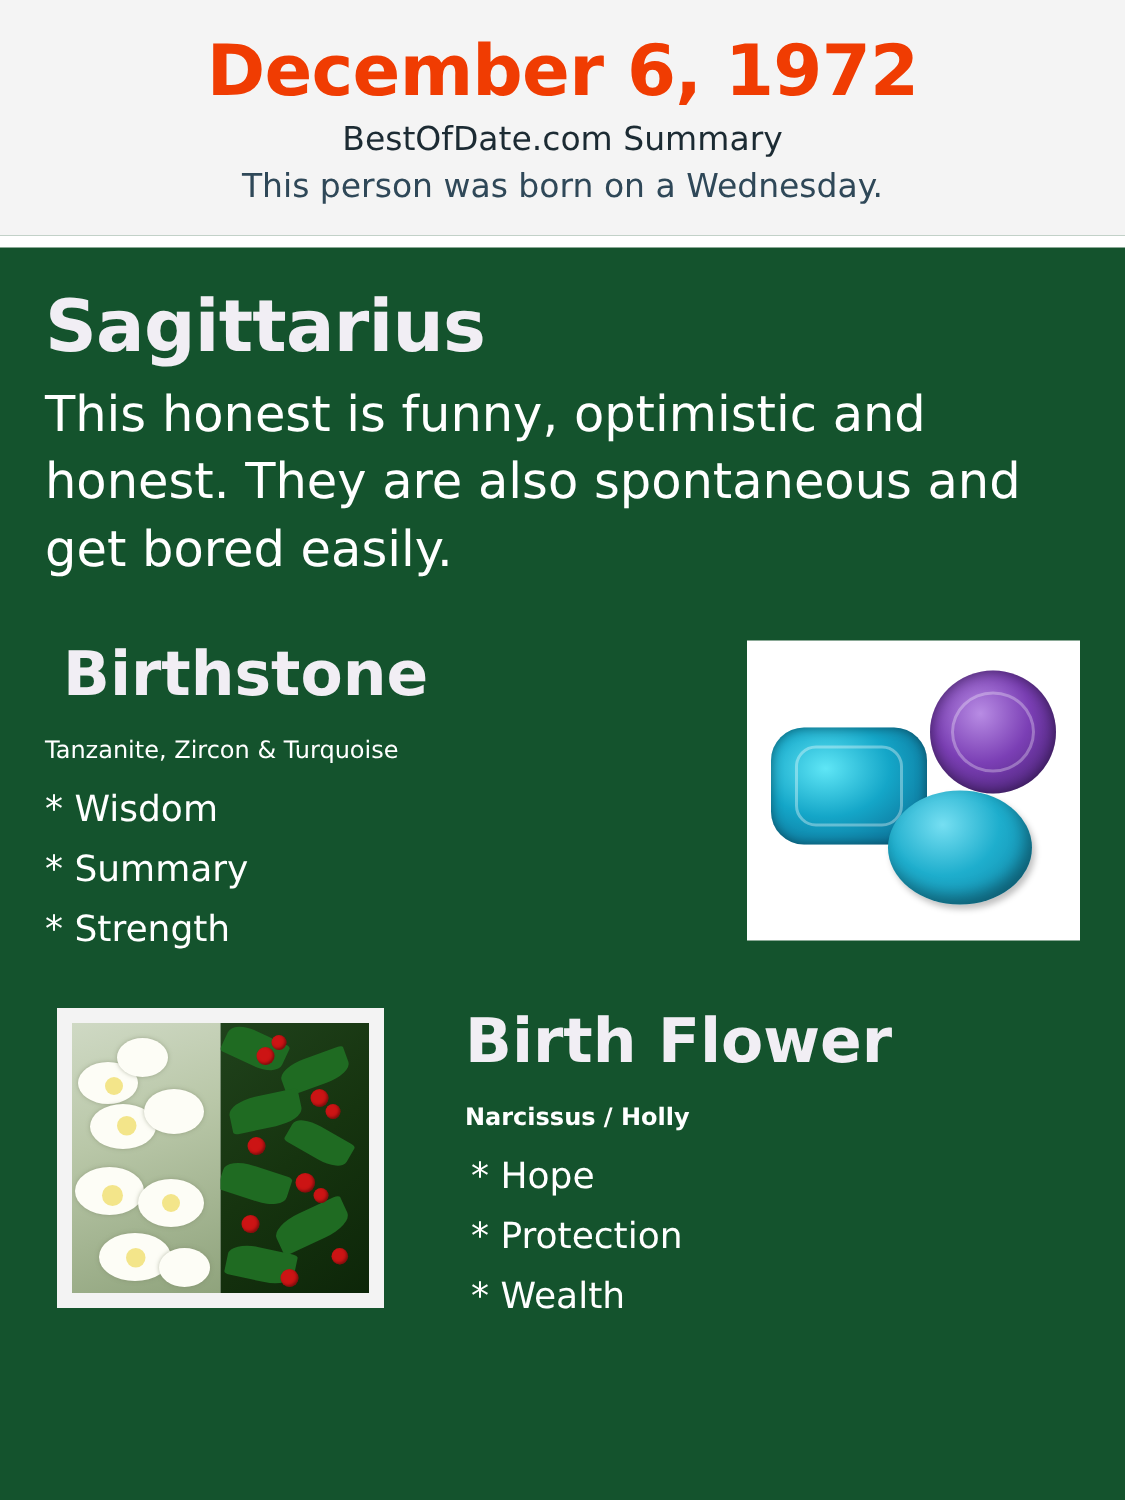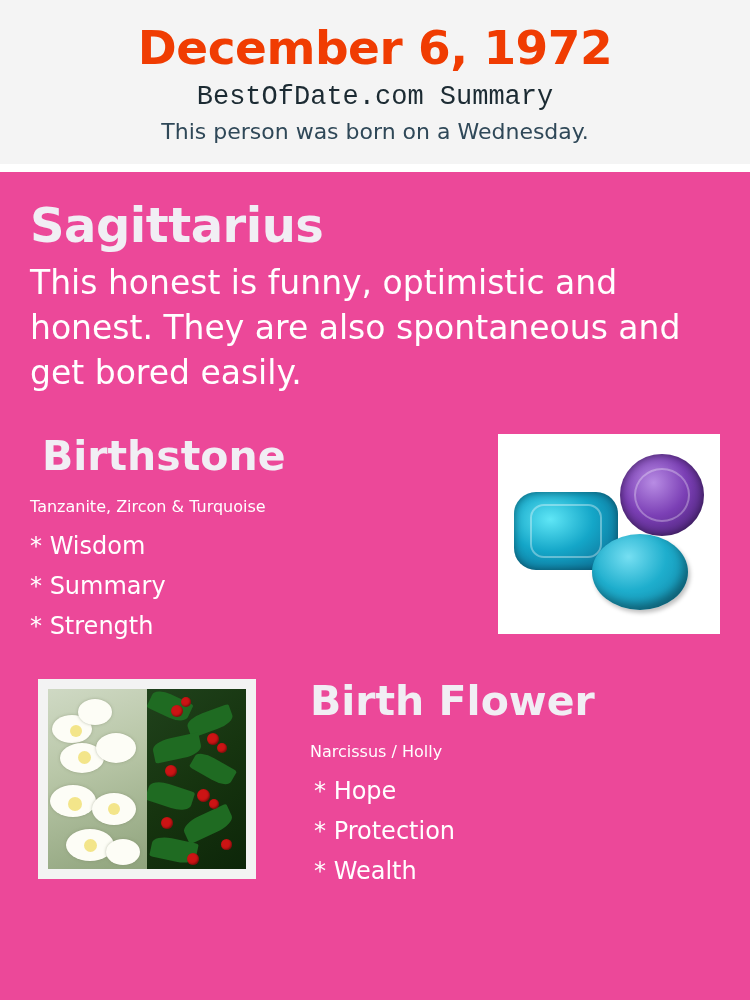--- a/index.html
+++ b/index.html
@@ -7,43 +7,42 @@
     width: 750px;
     height: 1000px;
     font-family: "DejaVu Sans", "Liberation Sans", sans-serif;
     background: #f4f4f4;
     overflow: hidden;
   }
   .page {
     width: 750px;
     height: 1000px;
     position: relative;
-    background: #ec4899;
+    background: #14532d;
   }
 
   
   .header {
     background: #f4f4f4;
     width: 100%;
     padding: 22px 20px 16px 20px;
     text-align: center;
   }
   .header-date {
     color: #f03c02;
     font-size: 47px;
     font-weight: bold;
     line-height: 1.12;
     letter-spacing: -0.5px;
   }
   .header-site {
     color: #1c2b33;
-    font-size: 27px;
+    font-size: 22px;
     line-height: 1.35;
     margin-top: 4px;
-    font-family: Liberation Mono, monospace;
   }
   .header-sub {
     color: #2f4858;
     font-size: 22px;
     line-height: 1.4;
     margin-top: 2px;
   }
   .divider {
     height: 8px;
     background: #ffffff;
@@ -170,21 +169,21 @@
     position: absolute;
     border-radius: 50%;
     background: #cc1414;
     box-shadow: inset -1px -1px 2px rgba(0,0,0,0.4);
   }
   .flower-text {
     padding-left: 252px;
     text-align: left;
   }
   .flower-text .section-title { padding-left: 28px; }
-  .flower-text .section-sub { padding-left: 28px; }
+  .flower-text .section-sub { padding-left: 28px; font-weight: bold; }
   .flower-text .bullets { padding-left: 32px; }
 
   
   .gem-cushion {
     position: absolute;
     left: 6px;
     top: 48px;
     width: 104px;
     height: 78px;
     background: radial-gradient(ellipse at 35% 35%, #5fe6f6 0%, #14a6c8 45%, #0a5e85 100%);

